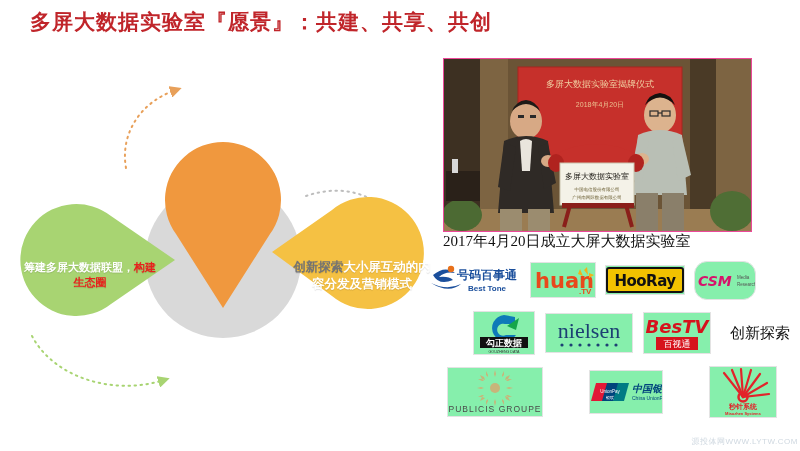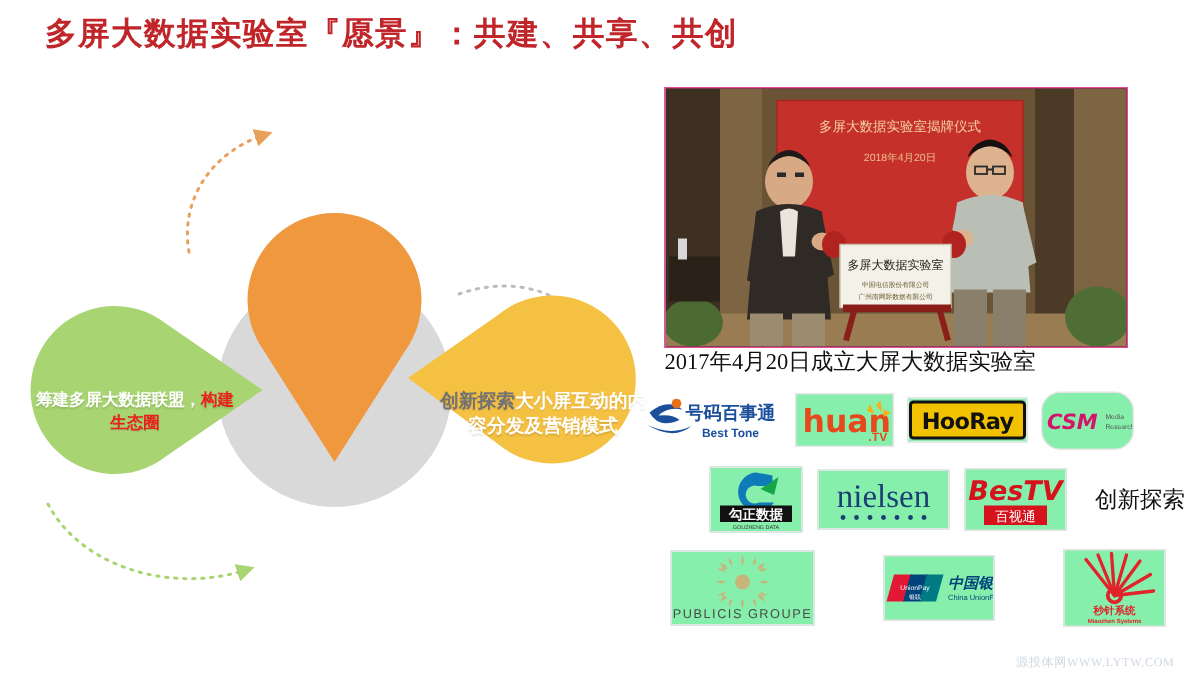--- a/index.html
+++ b/index.html
@@ -78,23 +78,23 @@
   .l-publicis{width:96px;height:50px;}
   .l-unionpay{width:74px;height:44px;}
   .l-miaozhen{width:68px;height:52px;}
 
   .cn-text{
     font-family:"Liberation Serif","DejaVu Serif",serif;
     font-size:15px;color:#111;white-space:nowrap;
   }
 
   .watermark{
-    position:absolute;right:17px;bottom:4px;
+    position:absolute;right:2px;bottom:4px;
     font-size:8px;color:#cfd8e0;letter-spacing:.5px;white-space:nowrap;
-    font-family:Liberation Serif, serif;
+    font-family:Liberation Sans, sans-serif;
   }
 </style>
 </head>
 <body>
 
 <div id="slide">
 
   <div class="title">多屏大数据实验室『愿景』：共建、共享、共创</div>
 
   <div class="venn">

